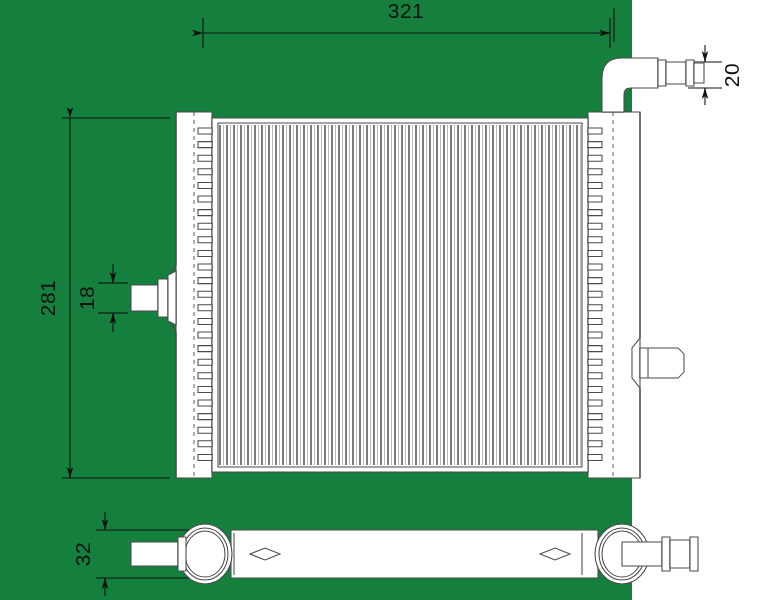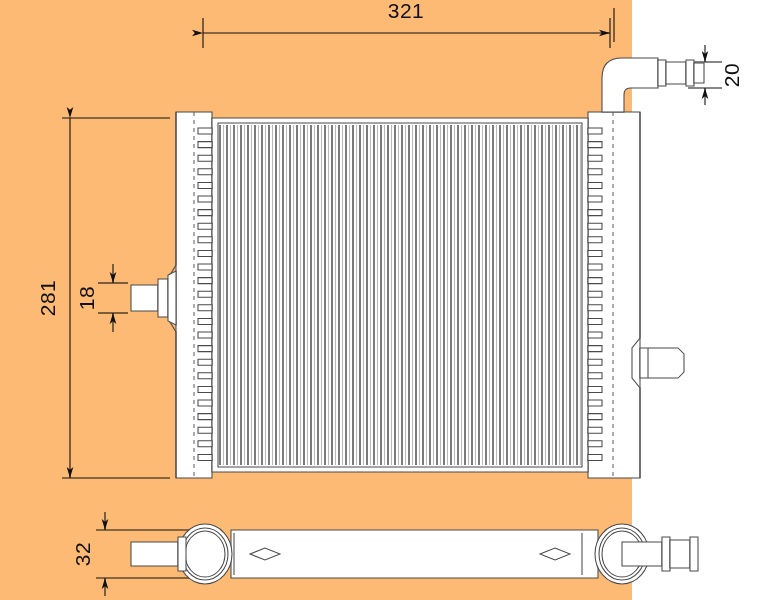--- a/index.html
+++ b/index.html
@@ -10,21 +10,21 @@
   body {
     width: 776px;
     height: 600px;
     font-family: "Liberation Sans", sans-serif;
     overflow: hidden;
   }
   #drawing-root {
     position: relative;
     width: 632px;
     height: 600px;
-    background: #fdba74;
+    background: #15803d;
   }
   svg.tech-drawing {
     display: block;
     width: 776px;
     height: 600px;
   }
   .dim-text {
     font-family: "Liberation Sans", sans-serif;
     font-size: 21px;
     fill: #111111;

